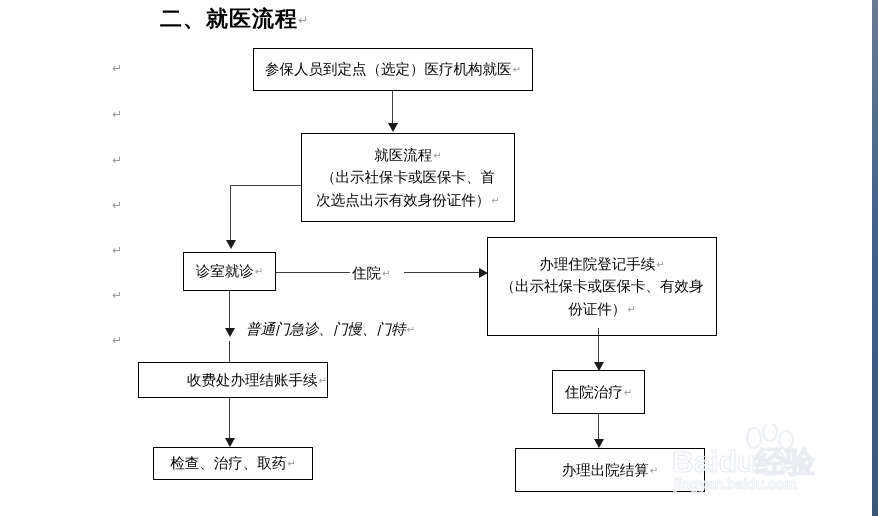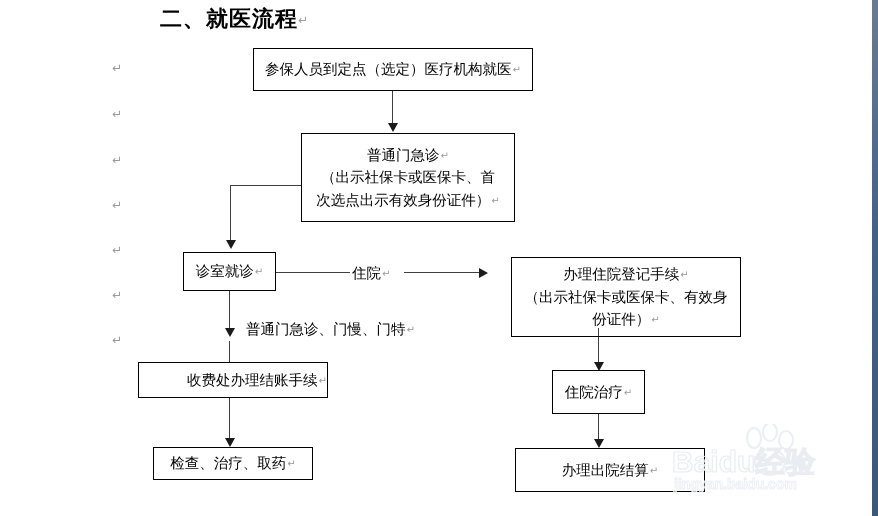--- a/index.html
+++ b/index.html
@@ -201,30 +201,30 @@
   <div class="arrow-down" style="left:594px; top:362px;"></div>
 
   <div class="vline" style="left:598px; top:414px; height:26px;"></div>
   <div class="arrow-down" style="left:594px; top:439px;"></div>
 
   <div class="box" style="left:253px; top:48px; width:280px; height:43px;">
     <span class="line"><span>参保人员到定点（选定）医疗机构就医</span><span class="pm">↵</span></span>
   </div>
 
   <div class="box" style="left:301px; top:133px; width:214px; height:89px;">
-    <span class="line"><span>普通门急诊</span><span class="pm">↵</span></span>
+    <span class="line"><span>就医流程</span><span class="pm">↵</span></span>
     <span class="line">（出示社保卡或医保卡、首</span>
     <span class="line"><span>次选点出示有效身份证件）</span><span class="pm">↵</span></span>
   </div>
 
   <div class="box" style="left:183px; top:252px; width:93px; height:39px;">
     <span class="line"><span>诊室就诊</span><span class="pm">↵</span></span>
   </div>
 
-  <div class="box" style="left:511px; top:237px; width:230px; height:80px;margin-top:20px;">
+  <div class="box" style="left:487px; top:237px; width:230px; height:99px;">
     <span class="line"><span>办理住院登记手续</span><span class="pm">↵</span></span>
     <span class="line">（出示社保卡或医保卡、有效身</span>
     <span class="line"><span>份证件）</span><span class="pm">↵</span></span>
   </div>
 
   <div class="box" style="left:138px; top:362px; width:190px; height:36px; align-items:flex-end; padding-left:12px;">
     <span class="line"><span>收费处办理结账手续</span><span class="pm">↵</span></span>
   </div>
 
   <div class="box" style="left:552px; top:370px; width:93px; height:44px;">
@@ -236,21 +236,21 @@
   </div>
 
   <div class="box" style="left:515px; top:448px; width:190px; height:44px;">
     <span class="line"><span>办理出院结算</span><span class="pm">↵</span></span>
   </div>
 
   <div class="label" style="left:352px; top:264px;">
     <span>住院</span><span class="pm">↵</span>
   </div>
 
-  <div class="label" style="left:246px; top:320px;">
+  <div class="label" style="left:246px; top:320px;font-style:italic;">
     <span>普通门急诊、门慢、门特</span><span class="pm">↵</span>
   </div>
 
   <div class="watermark">
     <svg class="wm-paw" width="64" height="56" viewBox="0 0 64 56">
       <ellipse cx="16" cy="14" rx="7" ry="10" fill="none" stroke="#eceff4" stroke-width="2.2"></ellipse>
       <ellipse cx="32" cy="8" rx="7" ry="9" fill="none" stroke="#eceff4" stroke-width="2.2"></ellipse>
       <ellipse cx="48" cy="16" rx="7" ry="9" fill="none" stroke="#eceff4" stroke-width="2.2"></ellipse>
       <ellipse cx="32" cy="38" rx="15" ry="13" fill="none" stroke="#eceff4" stroke-width="2.2"></ellipse>
     </svg>

